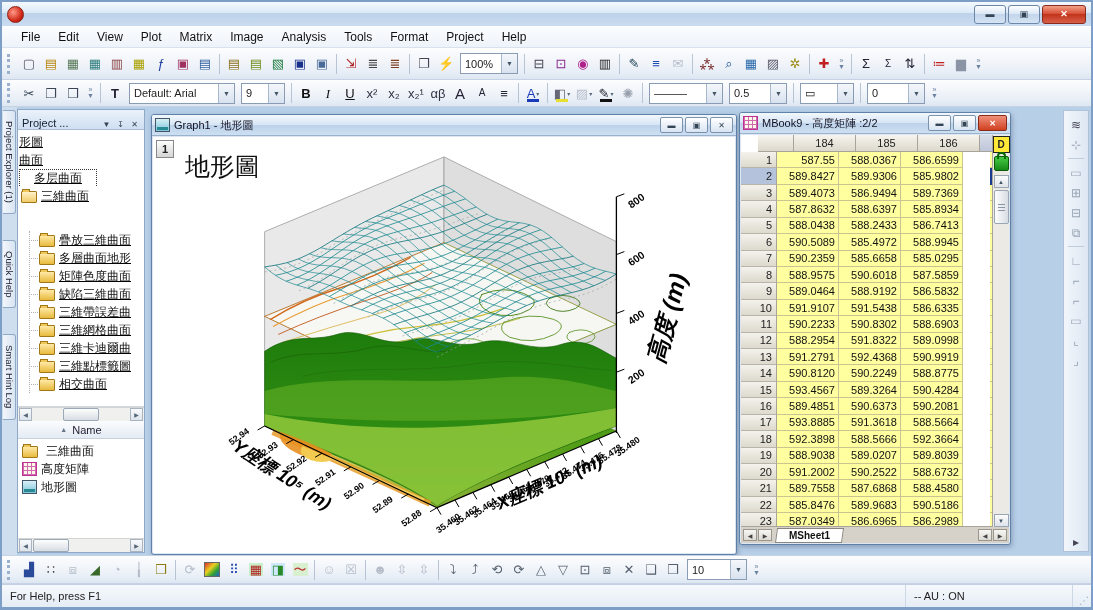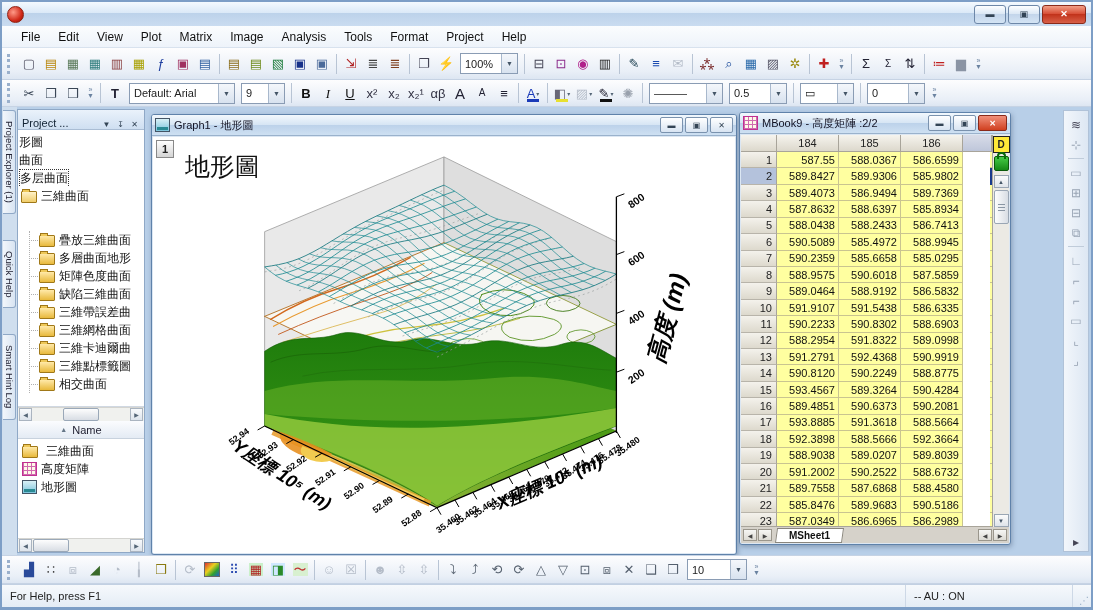--- a/index.html
+++ b/index.html
@@ -40,23 +40,23 @@
   
   .main{flex:1;display:flex;position:relative;background:#b8cfe8;min-height:0;}
   .side-strip{width:15px;flex:none;background:#cfdeee;display:flex;flex-direction:column;align-items:center;padding-top:3px;}
   .vtab{writing-mode:vertical-rl;font-size:9.5px;color:#223;background:linear-gradient(90deg,#f2f6fb,#d8e4f2);border:1px solid #8fa8c6;border-left:none;border-radius:0 3px 3px 0;padding:10px 0;width:13px;text-align:center;box-sizing:border-box;white-space:nowrap;}
   .vtab + .vtab{margin-top:26px;}
   
   .project-panel{width:128px;flex:none;background:#f2f6fa;border:1px solid #8fa8c6;display:flex;flex-direction:column;margin:2px 0;box-sizing:border-box;}
   .pp-caption{height:19px;flex:none;background:linear-gradient(#eaf2fb,#cfdff1);display:flex;align-items:flex-end;font-size:11px;padding:0 4px;border-bottom:1px solid #aabdd4;color:#123;gap:3px;}
   .pp-cap-btn{margin-left:auto;font-size:8px;color:#345;width:11px;text-align:center;}
   .pp-cap-btn.nm{margin-left:0;}
-  .pp-tree{flex:1;background:#fff;overflow:hidden;font-size:12px;padding:3px 0 0 3px;border-bottom:1px solid #d0d8e2;}
+  .pp-tree{flex:1;background:#fff;overflow:hidden;font-size:12px;padding:3px 0 0 3px;border-bottom:1px solid #d0d8e2;text-decoration:underline;}
   .tree-row{height:18px;display:flex;align-items:center;white-space:nowrap;overflow:hidden;color:#111;}
-  .tree-row.seltd .lbl{border:1px dotted #333;background:#fff;padding:0 0;}
+  .tree-row.seltd .lbl{border:1px dotted #333;background:#fff;padding:0 14px;}
   .tree-kids{margin-left:8px;border-left:1px dotted #b0b0b0;padding-left:1px;margin-top:26px;}
   .guide{width:7px;height:0;border-top:1px dotted #b0b0b0;flex:none;margin-right:1px;}
   .folder{width:14px;height:10px;background:linear-gradient(#ffe9a8,#e8b93c);border:1px solid #a07818;border-radius:1px;position:relative;margin:2px 4px 0 0;flex:none;}
   .folder::before{content:"";position:absolute;top:-3px;left:0;width:6px;height:2px;background:#eec858;border:1px solid #a07818;border-bottom:none;}
   .folder.open{background:linear-gradient(#fff2c8,#f0cd6a);}
   .hscroll{height:13px;flex:none;background:#f0f1ee;border-top:1px solid #d4d4d0;display:flex;align-items:center;padding:0 1px;gap:1px;}
   .hs-btn{width:11px;height:11px;background:linear-gradient(#f8fafc,#dde4ec);border:1px solid #aab4c0;font-size:6px;display:flex;align-items:center;justify-content:center;color:#567;flex:none;}
   .hs-thumb{width:34px;height:11px;background:linear-gradient(#fdfdfd,#d8dde4);border:1px solid #9aa8b8;border-radius:2px;}
   .hs-fill{flex:1;}
   .pp-namehdr{height:17px;flex:none;background:linear-gradient(#fbfcfe,#e4ebf4);border-bottom:1px solid #c8d2de;display:flex;align-items:center;justify-content:center;font-size:11px;gap:5px;color:#223;}
@@ -70,21 +70,21 @@
   .mdi{flex:1;position:relative;overflow:hidden;min-width:0;}
   .cwin{position:absolute;border:1px solid #5f82aa;border-radius:3px;background:#dce7f3;box-shadow:1px 2px 5px rgba(40,60,90,.35);display:flex;flex-direction:column;box-sizing:border-box;}
   .cwin-tb{height:20px;flex:none;background:linear-gradient(#f2f8fd,#d6e5f4 50%,#bcd2ea 51%,#cee0f2);display:flex;align-items:center;gap:4px;padding:0 3px;border-bottom:1px solid #9ab2cc;font-size:11px;color:#112;border-radius:2px 2px 0 0;}
   .cwin-btns{margin-left:auto;display:flex;gap:2px;}
   .cbtn{width:21px;height:14px;border:1px solid #7a92ae;border-radius:2px;background:linear-gradient(#ffffff,#d8e4f2);font-size:8px;display:flex;align-items:center;justify-content:center;color:#345;}
   .cbtn.close-active{background:linear-gradient(#f0907a,#d04020);color:#fff;border-color:#8a2a1a;width:27px;font-weight:bold;}
   .graph-canvas{flex:1;background:#fff;margin:1px;position:relative;overflow:hidden;}
   .layer-badge{position:absolute;top:3px;left:3px;width:16px;height:16px;border:1px solid #888;background:linear-gradient(#fefefe,#d4d4d4);font-size:11px;font-weight:bold;display:flex;align-items:center;justify-content:center;color:#222;z-index:5;}
   
   .mx{flex:1;display:flex;flex-direction:column;background:#fff;position:relative;margin:1px;min-height:0;}
-  .mx-hrow{display:flex;height:17px;flex:none;}
+  .mx-hrow{display:flex;height:17px;flex:none;justify-content:flex-end;}
   .mx-hcell{background:linear-gradient(#f6f4ee,#dcd8cc);border-right:1px solid #a8a49a;border-bottom:1px solid #a8a49a;font-size:11px;display:flex;align-items:center;justify-content:center;color:#222;flex:none;box-sizing:border-box;}
   .mx-hcell.selcol{background:linear-gradient(#d8dce8,#bec6da);}
   .mx-body{flex:1;overflow:hidden;}
   .mx-row{display:flex;height:16.43px;}
   .mx-rh{width:36px;flex:none;background:linear-gradient(#f4f2ec,#ddd9cd);border-right:1px solid #a8a49a;border-bottom:1px solid #b8b4aa;font-size:11px;display:flex;align-items:center;justify-content:flex-end;padding-right:4px;box-sizing:border-box;color:#222;}
   .mx-rh.sel{background:#b4c2dc;}
   .mx-cell{width:62px;flex:none;background:#ffffa0;border-right:1px solid #c9c490;border-bottom:1px solid #c9c490;font-size:11px;display:flex;align-items:center;justify-content:flex-end;padding-right:3px;box-sizing:border-box;color:#111;}
   .mx-cell.part{width:29px;justify-content:flex-start;padding-left:3px;overflow:hidden;margin-left:27px;}
   .mx-cell.csel{background:#fff;outline:2px solid #1a3a8c;outline-offset:-2px;}
   .mx-scol{position:absolute;right:0;top:0;bottom:16px;width:17px;display:flex;flex-direction:column;align-items:center;background:#eceae4;border-left:1px solid #a8a49a;box-sizing:border-box;}

